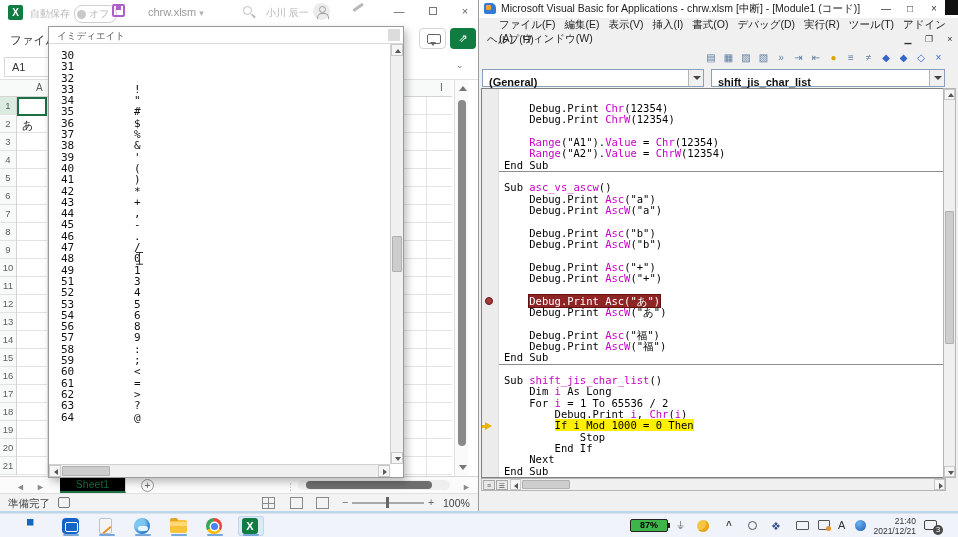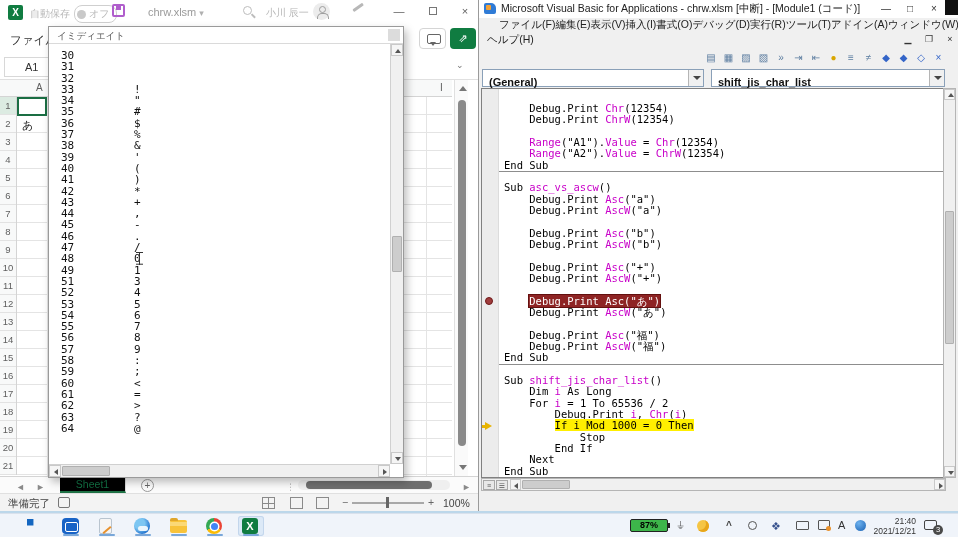--- a/index.html
+++ b/index.html
@@ -26,21 +26,21 @@
   .pen-ic { position:absolute; left:352px; top:6px; width:12px; height:2.5px; background:#b8b8b8; transform:rotate(-35deg); border-radius:1px; }
   .winbtn { position:absolute; top:0; width:30px; height:22px; color:#5f5f5f; font-size:11px; text-align:center; line-height:22px; }
   .winbtn .bx { display:inline-block; width:8px; height:8px; border:1px solid #777; }
   .xl-ribbonrow { position:absolute; left:0; top:24px; width:478px; height:30px; background:#fff; }
   .xl-file { position:absolute; left:10px; top:9px; font-size:11.5px; color:#333; }
   .btn-comment { position:absolute; left:419px; top:4px; width:27px; height:21px; border:1px solid #d5d5d5; border-radius:4px; background:#fff; }
   .btn-comment::before { content:""; position:absolute; left:7px; top:5px; width:12px; height:8px; border:1.3px solid #666; border-radius:2px; }
   .btn-comment::after { content:""; position:absolute; left:10px; top:13px; width:0; height:0; border-left:3px solid transparent; border-right:3px solid transparent; border-top:4px solid #666; }
   .btn-share { position:absolute; left:450px; top:4px; width:26px; height:21px; border-radius:4px; background:#107c41; color:#fff; font-size:11px; text-align:center; line-height:20px; }
   .xl-formula { position:absolute; left:0; top:54px; width:478px; height:26px; background:#fff; border-bottom:1px solid #e0e0e0; }
-  .namebox { position:absolute; left:4px; top:3px; width:56px; height:20px; border:1px solid #d8d8d8; font-size:11px; color:#333; padding:3px 0 0 20px; }
+  .namebox { position:absolute; left:4px; top:3px; width:56px; height:20px; border:1px solid #d8d8d8; font-size:11px; color:#333; padding:3px 0 0 7px; }
   .fx-chev { position:absolute; left:456px; top:6px; color:#777; font-size:9px; }
   
   .xl-grid { position:absolute; left:0; top:80px; width:478px; height:396px; background:#fff; overflow:hidden; }
   .colhead { position:absolute; left:0; top:0; width:452px; height:17px; background:#f8f9f9; border-bottom:1px solid #d4d4d4; }
   .colhead .cl { position:absolute; top:2px; font-size:10px; color:#5e5e5e; }
   .rowgut { position:absolute; left:0; top:17px; width:17px; background:#f8f9f9; border-right:1px solid #d4d4d4; }
   .rowhead { height:18px; border-bottom:1px solid #e2e2e2; font-size:9.5px; color:#5e5e5e; text-align:center; line-height:18px; }
   .rowhead.sel { background:#dcebe2; }
   .gridlines { position:absolute; left:17px; top:17px; right:26px; bottom:0;
     background:repeating-linear-gradient(to bottom, #fff 0 17px, #e4e4e4 17px 18px); }
@@ -81,21 +81,21 @@
   .sb-btn { position:absolute; background:#f5f5f5; border:1px solid #c9c9c9; }
   .sb-thumb { position:absolute; background:#cdcdcd; border:1px solid #b0b0b0; border-radius:1px; }
 
   
   .vba { position:absolute; left:478px; top:0; width:480px; height:511px; background:#f0f0f0; border-left:1px solid #9a9a9a; }
   .vba-title { position:absolute; left:0; top:0; width:480px; height:18px; background:#fff; font-size:10.5px; color:#222; padding:2px 0 0 22px; white-space:nowrap; overflow:hidden; }
   .vba-ic { position:absolute; left:5px; top:3px; width:12px; height:11px; background:#2f7bd6; border-radius:2px 5px 2px 2px; }
   .vba-ic::after{ content:""; position:absolute; left:2px; top:2px; width:5px; height:5px; background:#f4a236; border-radius:1px; }
   .vba-wbtn { position:absolute; top:2px; width:24px; height:14px; font-size:10px; color:#333; text-align:center; line-height:13px; }
   .vba-menu { position:absolute; left:0; top:18px; width:480px; height:15px; font-size:10.5px; color:#222; }
-  .vba-menu span.mi { }
+  .vba-menu span.mi { margin-right:9px; }
   .vba-menu2 { position:absolute; left:0; top:33px; width:480px; height:15px; font-size:10.5px; color:#222; }
   .mdi-btn { position:absolute; top:1px; font-size:9px; color:#333; width:18px; text-align:center; }
   .vba-toolbar { position:absolute; left:0; top:48px; width:480px; height:20px; }
   .tb-ic { position:absolute; top:2px; width:16px; height:15px; font-size:10px; color:#5c7da0; text-align:center; line-height:15px; }
   .tb-ic.amber { color:#d9a600; } .tb-ic.blue { color:#3465c8; }
   .vba-combos { position:absolute; left:0; top:68px; width:480px; height:20px; }
   .combo { position:absolute; top:1px; height:18px; background:#fff; border:1px solid #8aa0b8; font-size:11px; font-weight:bold; color:#111; padding:6px 0 0 6px; }
   .combo .drop { position:absolute; right:0; top:0; width:15px; height:16px; background:#f0f0f0; border-left:1px solid #b5b5b5; }
   .combo .drop::after { content:""; position:absolute; left:4px; top:6px; border-left:4px solid transparent; border-right:4px solid transparent; border-top:4px solid #444; }
   
@@ -369,21 +369,20 @@
         <div class="imm-line"><span class="imm-num">44</span><span class="imm-char">,</span></div>
         <div class="imm-line"><span class="imm-num">45</span><span class="imm-char">-</span></div>
         <div class="imm-line"><span class="imm-num">46</span><span class="imm-char">.</span></div>
         <div class="imm-line"><span class="imm-num">47</span><span class="imm-char">/</span></div>
         <div class="imm-line"><span class="imm-num">48</span><span class="imm-char">0</span></div>
         <div class="imm-line"><span class="imm-num">49</span><span class="imm-char">1</span></div>
         <div class="imm-line"><span class="imm-num">51</span><span class="imm-char">3</span></div>
         <div class="imm-line"><span class="imm-num">52</span><span class="imm-char">4</span></div>
         <div class="imm-line"><span class="imm-num">53</span><span class="imm-char">5</span></div>
         <div class="imm-line"><span class="imm-num">54</span><span class="imm-char">6</span></div>
-        <div class="imm-line"><span class="imm-num">55</span><span class="imm-char">7</span></div>
         <div class="imm-line"><span class="imm-num">56</span><span class="imm-char">8</span></div>
         <div class="imm-line"><span class="imm-num">57</span><span class="imm-char">9</span></div>
         <div class="imm-line"><span class="imm-num">58</span><span class="imm-char">:</span></div>
         <div class="imm-line"><span class="imm-num">59</span><span class="imm-char">;</span></div>
         <div class="imm-line"><span class="imm-num">60</span><span class="imm-char">&lt;</span></div>
         <div class="imm-line"><span class="imm-num">61</span><span class="imm-char">=</span></div>
         <div class="imm-line"><span class="imm-num">62</span><span class="imm-char">&gt;</span></div>
         <div class="imm-line"><span class="imm-num">63</span><span class="imm-char">?</span></div>
         <div class="imm-line"><span class="imm-num">64</span><span class="imm-char">@</span></div>
       </div>

